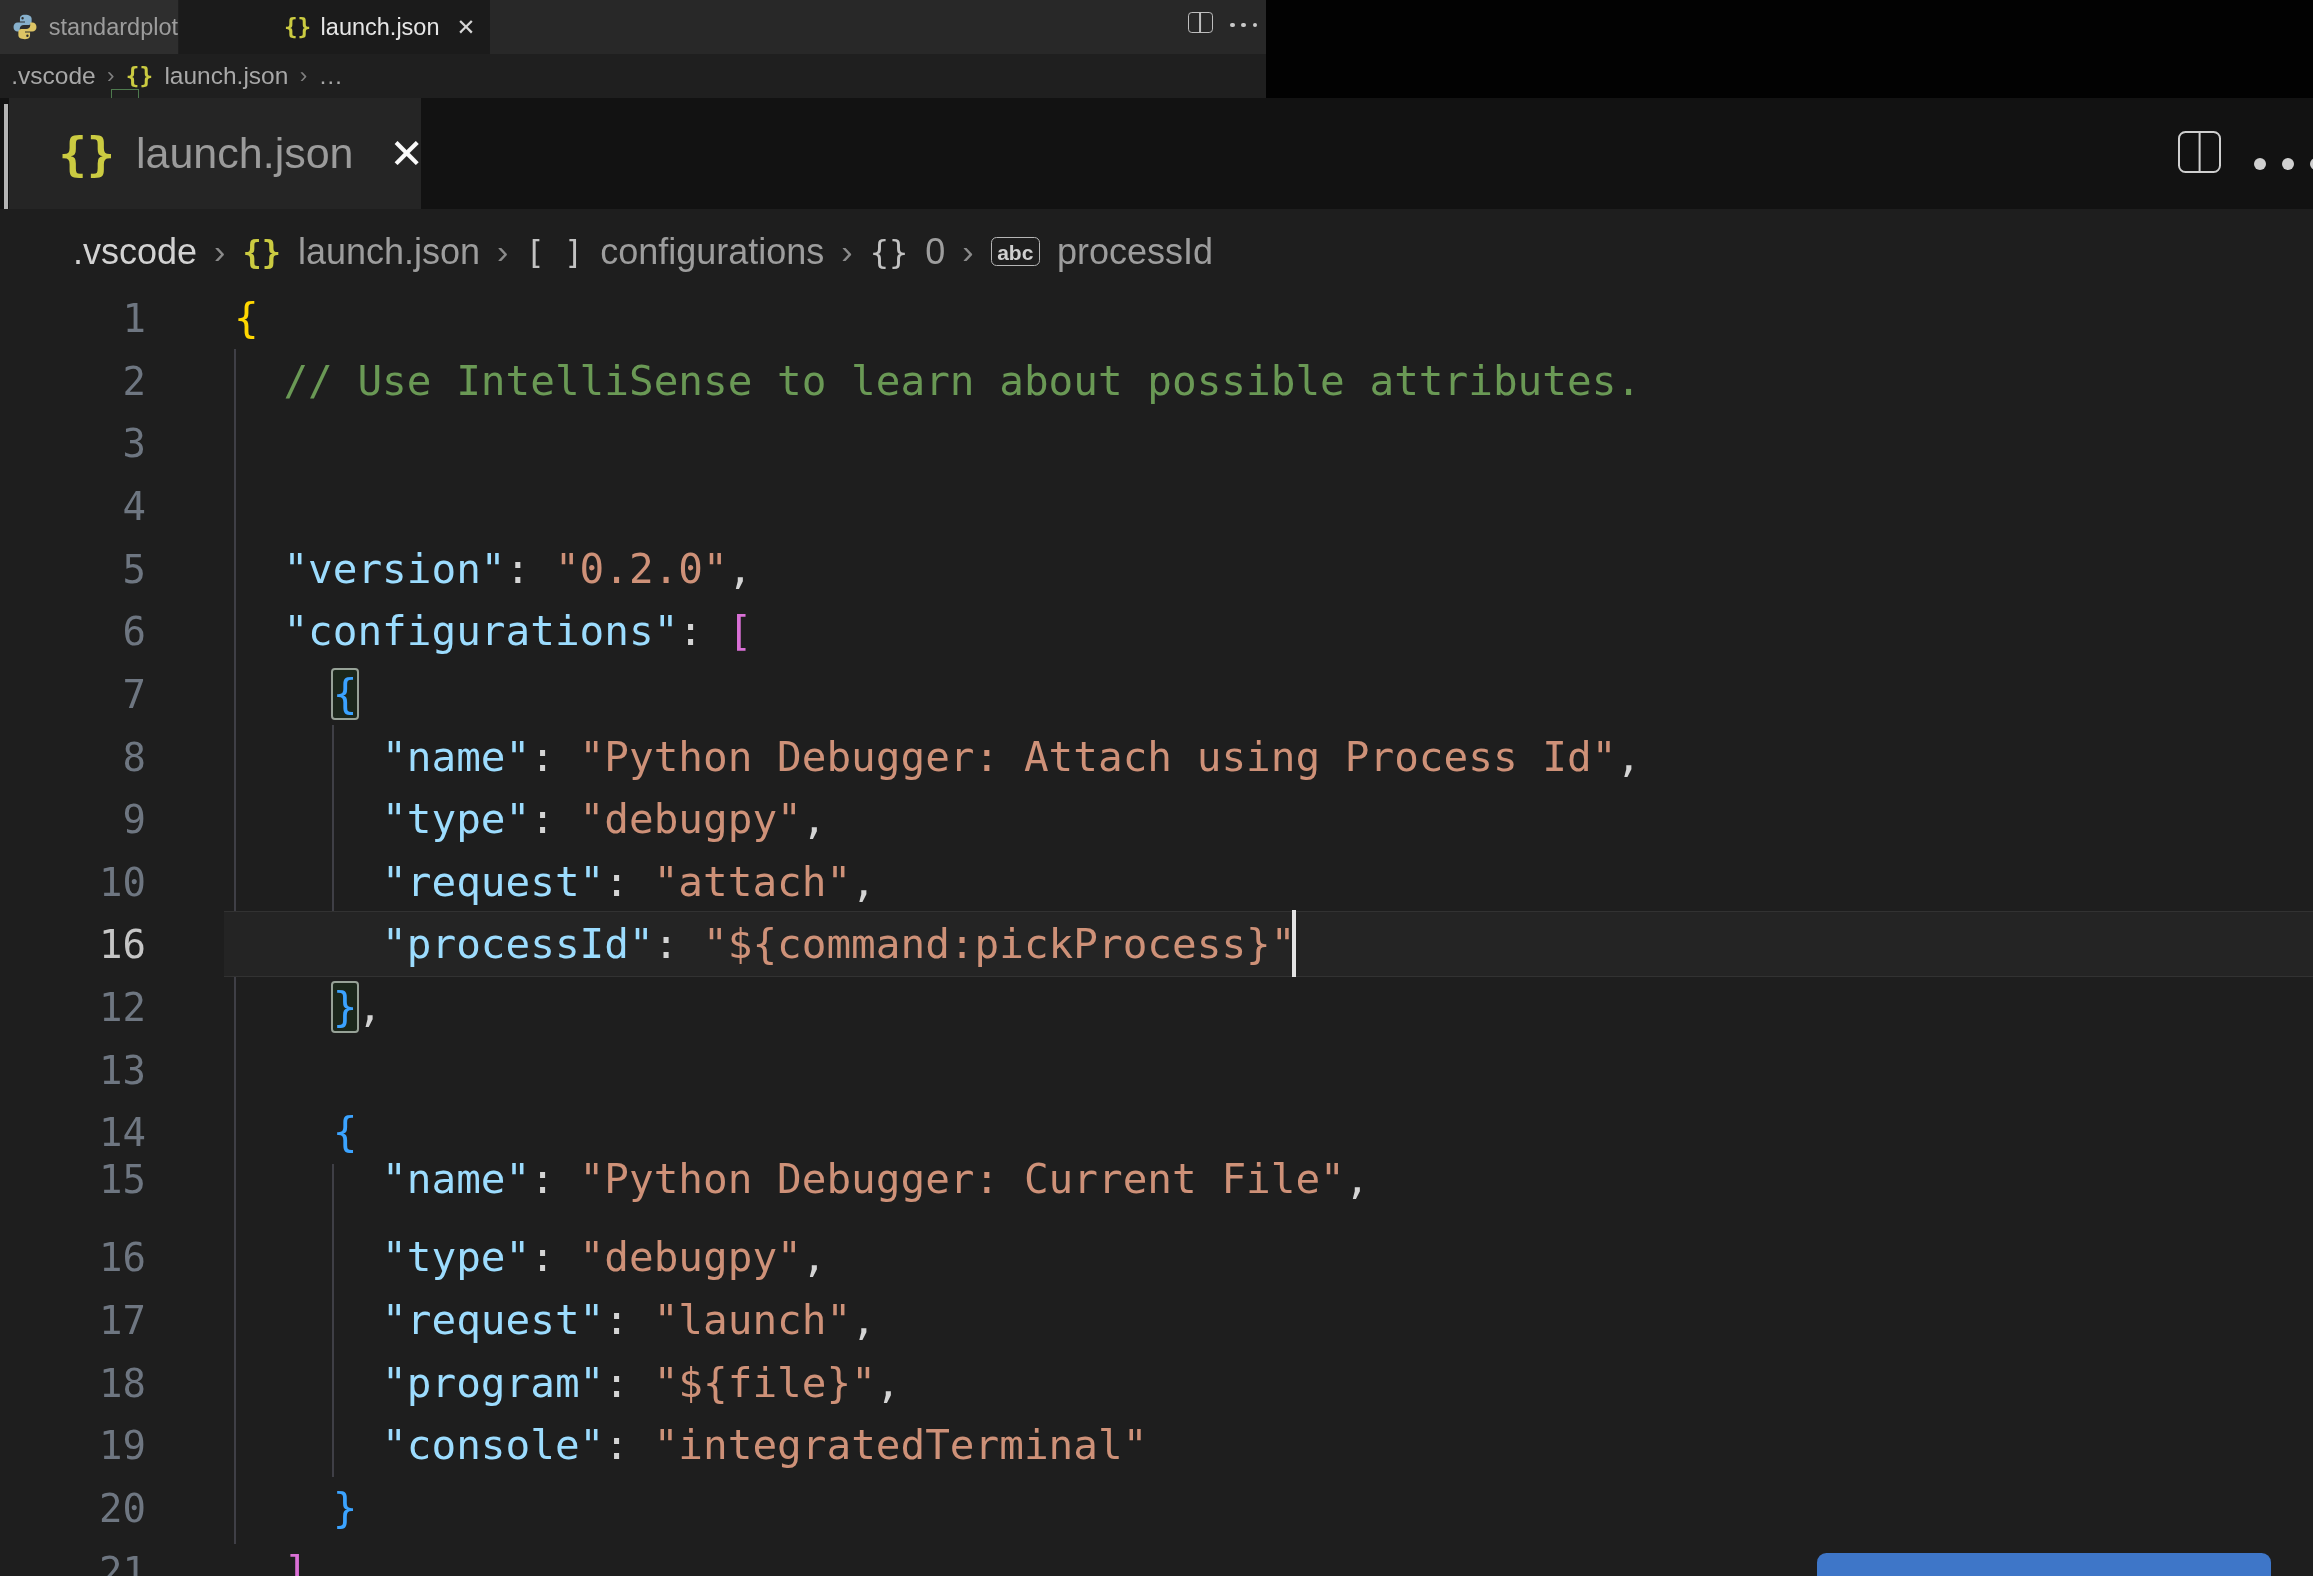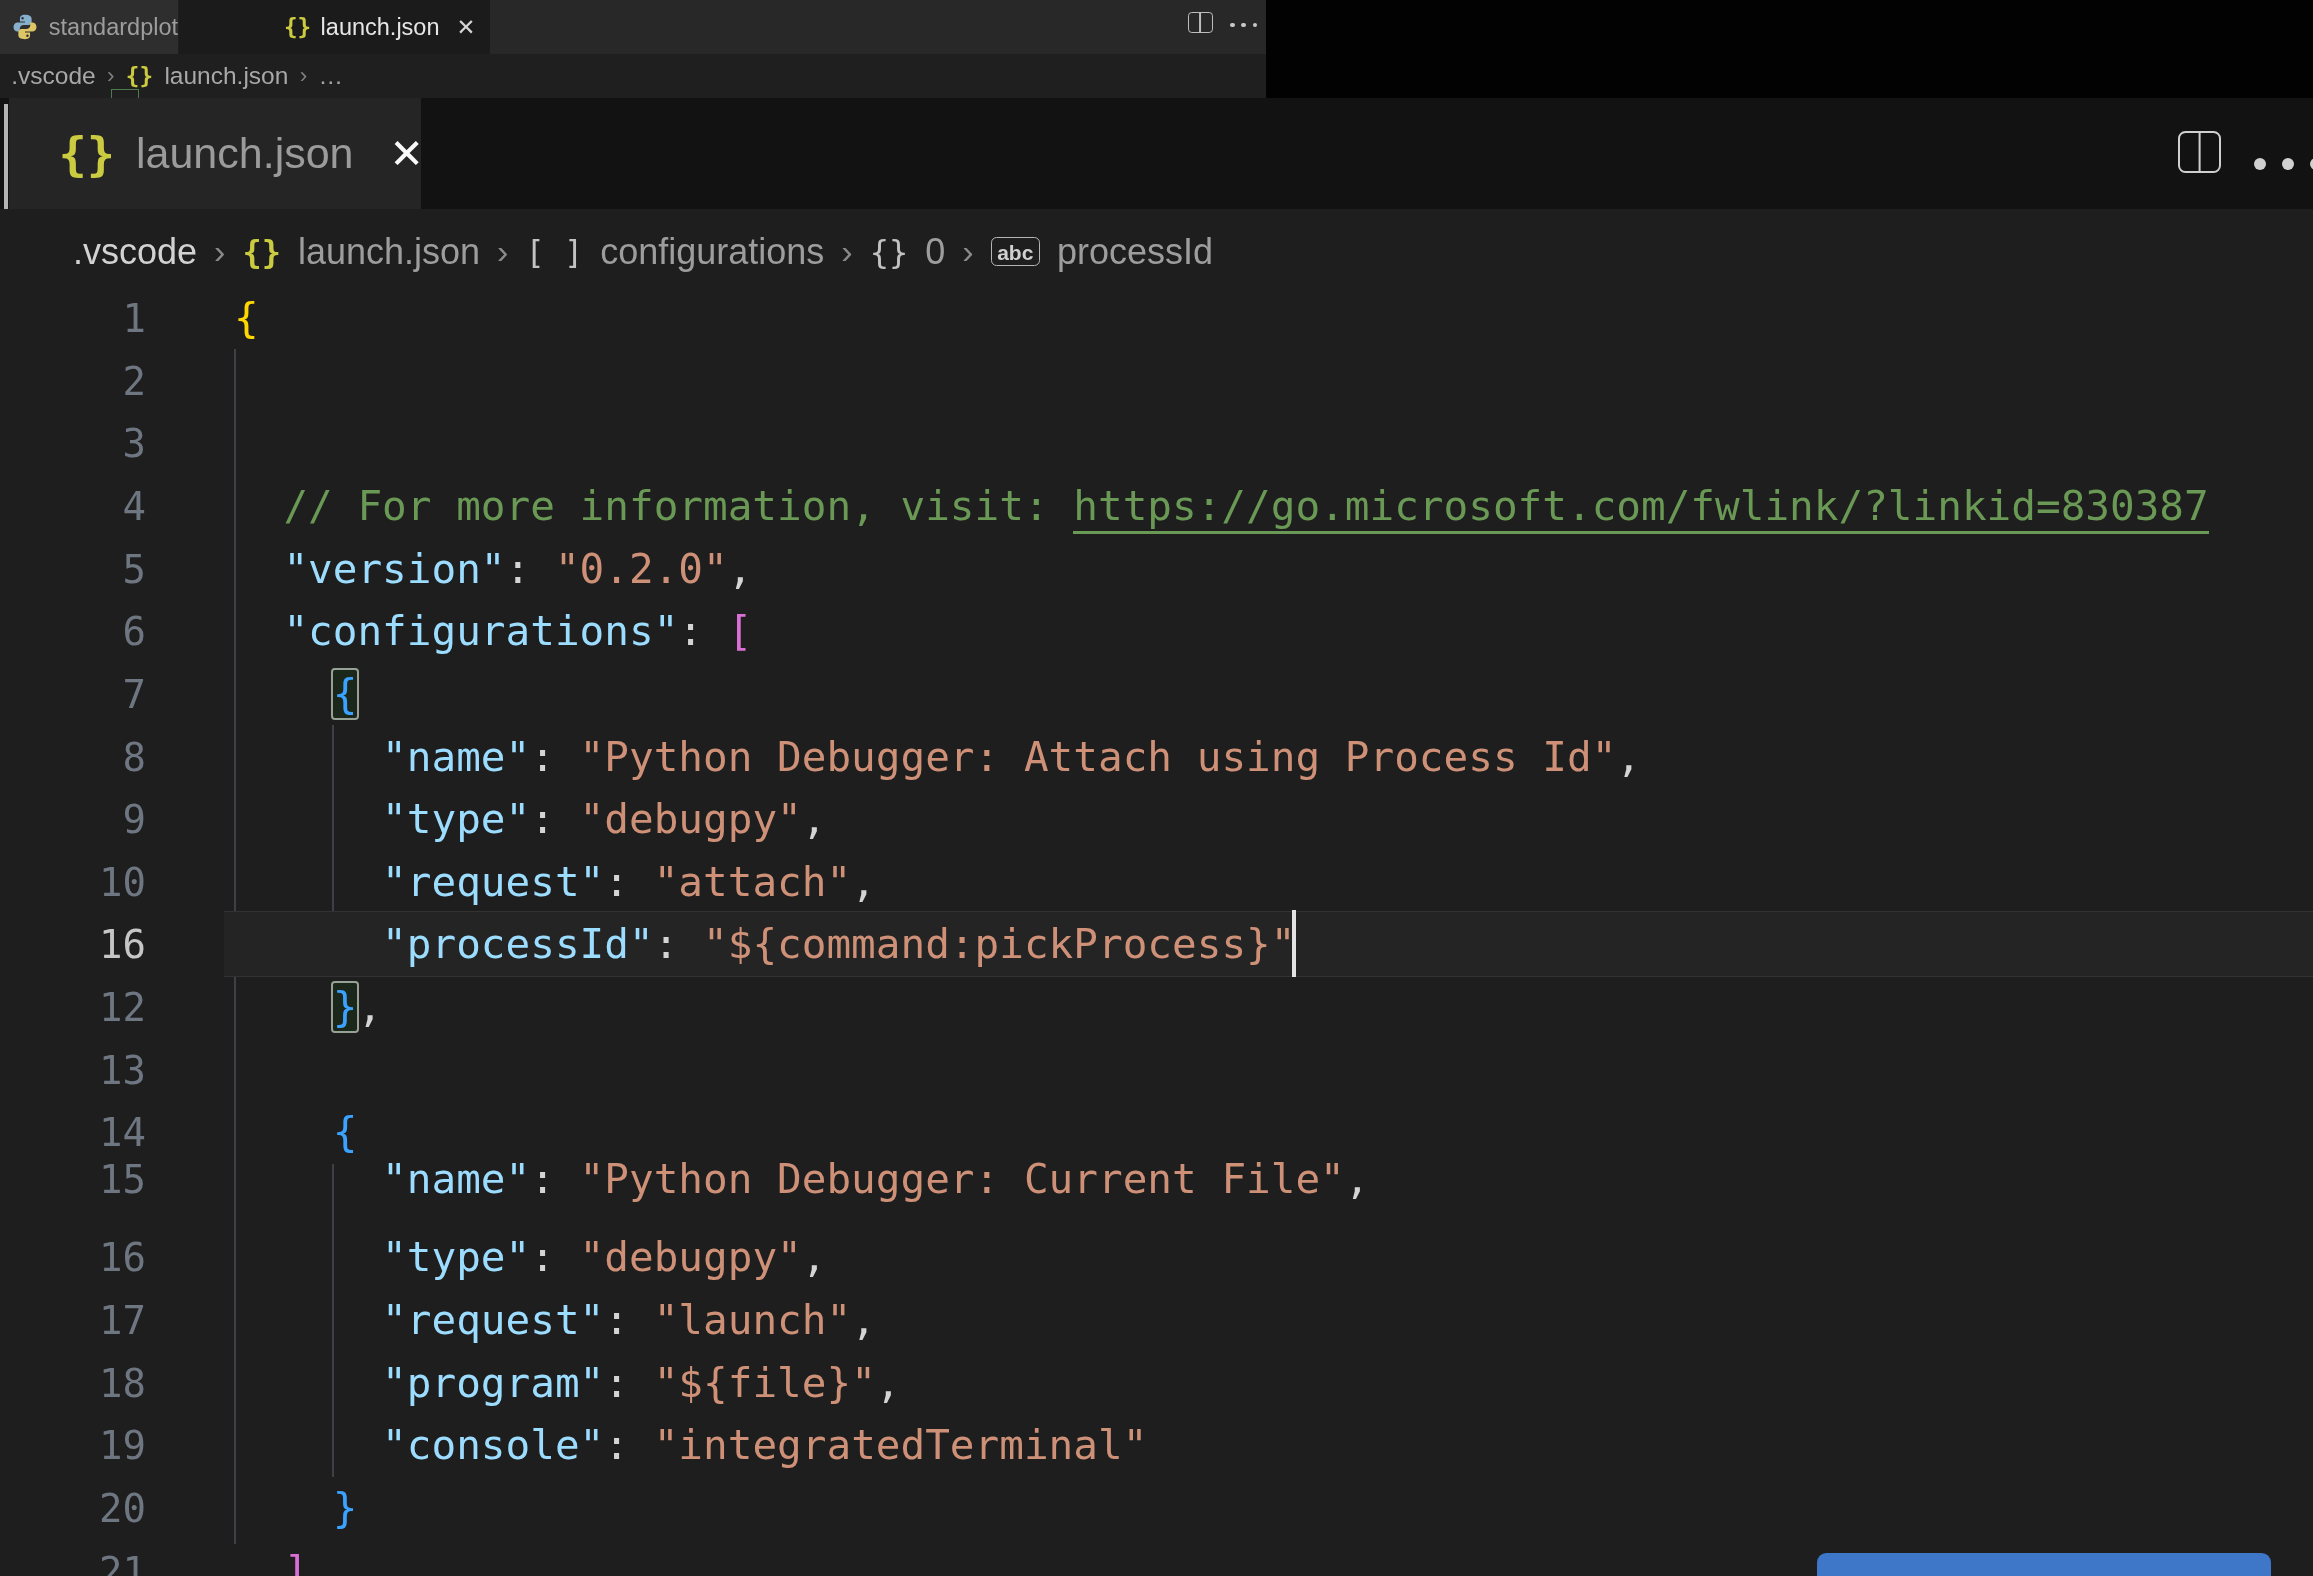--- a/index.html
+++ b/index.html
@@ -153,28 +153,27 @@
   <div class="abs guide" style="left:332px;top:725px;height:250px;"></div>
   <div class="abs guide" style="left:332px;top:1164px;height:313px;"></div>
   <div class="abs current-line"></div>
   <div id="code-rows">
       <div class="code-row" style="top: 287px;">
         <span class="ln">1</span>
         <span class="code-text"><span class="tok-gold">{</span></span>
       </div>
       <div class="code-row" style="top: 350px;">
         <span class="ln">2</span>
-        <span class="code-text"><span class="tok-punct">  </span></span>
+        <span class="code-text"><span class="tok-punct">  </span><span class="tok-comment">// Use IntelliSense to learn about possible attributes.</span></span>
       </div>
       <div class="code-row" style="top: 412px;">
         <span class="ln">3</span>
       </div>
       <div class="code-row" style="top: 475px;">
         <span class="ln">4</span>
-        <span class="code-text"><span class="tok-punct">  </span><span class="tok-comment">// For more information, visit: </span><span class="tok-link">https://go.microsoft.com/fwlink/?linkid=830387</span></span>
       </div>
       <div class="code-row" style="top: 538px;">
         <span class="ln">5</span>
         <span class="code-text"><span class="tok-punct">  </span><span class="tok-key">"version"</span><span class="tok-punct">: </span><span class="tok-string">"0.2.0"</span><span class="tok-punct">,</span></span>
       </div>
       <div class="code-row" style="top: 600px;">
         <span class="ln">6</span>
         <span class="code-text"><span class="tok-punct">  </span><span class="tok-key">"configurations"</span><span class="tok-punct">: </span><span class="tok-orchid">[</span></span>
       </div>
       <div class="code-row" style="top: 663px;">

